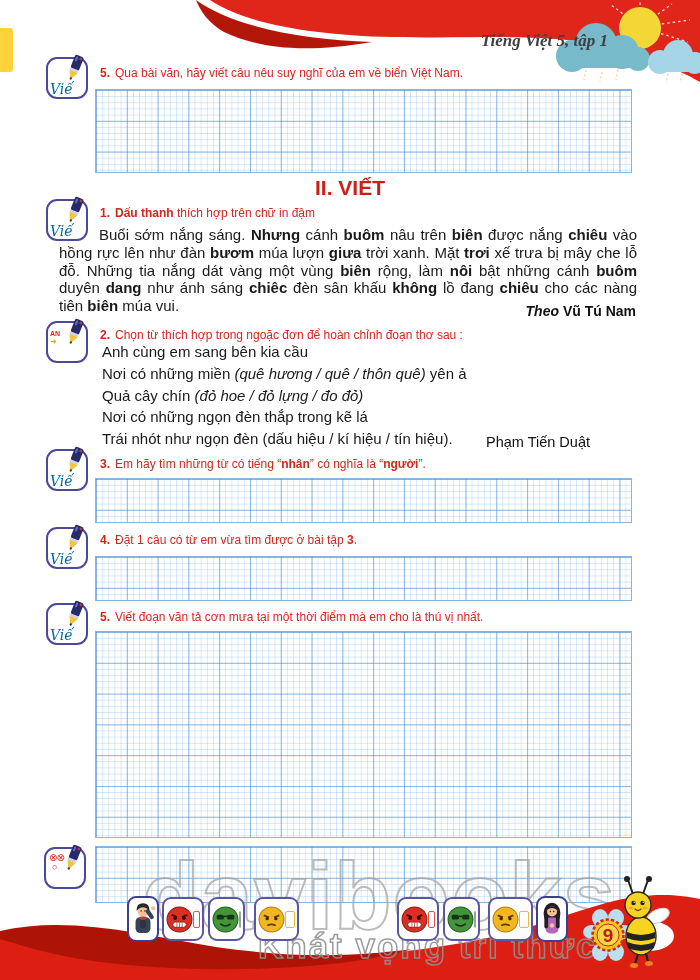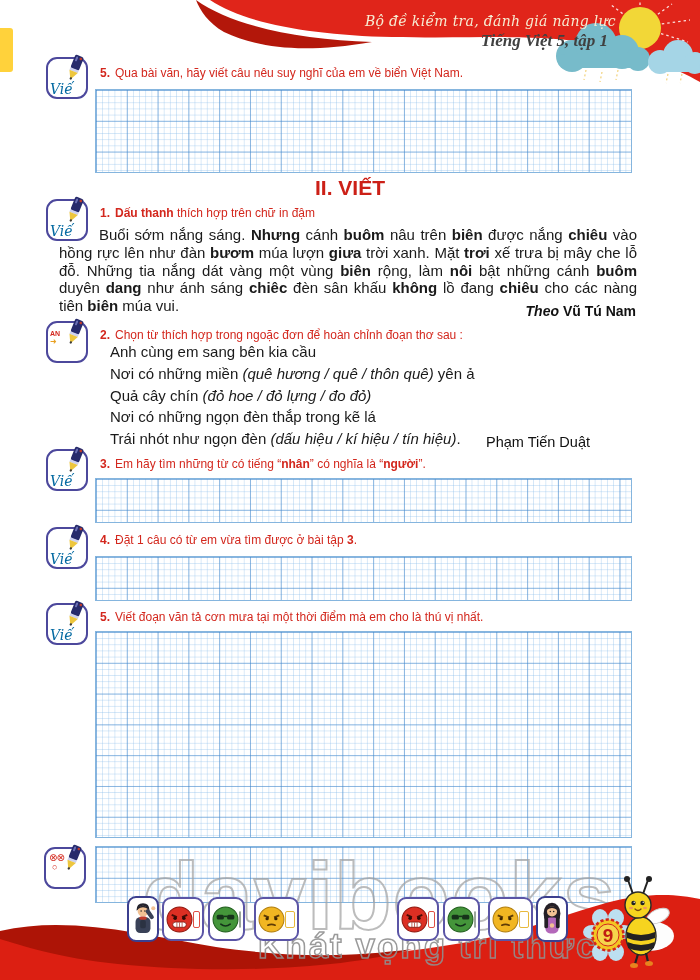--- a/index.html
+++ b/index.html
@@ -52,21 +52,21 @@
   
   .q-head{position:absolute;font-size:12px;color:#d3271d;z-index:2;white-space:nowrap;}
   .q-head .qnum{font-weight:bold;margin-right:5px;}
   #section-title{position:absolute;top:176px;left:0;width:100%;text-align:center;
     font-size:21px;font-weight:bold;color:#cc2017;z-index:2;}
   #q1-para{position:absolute;left:59px;top:226px;width:578px;font-size:15px;color:#1a1a1a;
     line-height:17.8px;text-align:justify;text-indent:40px;z-index:2;}
   .author{position:absolute;font-size:14px;color:#111;z-index:2;white-space:nowrap;}
   #q1-author{right:64px;top:303px;}
   #q2-author{right:110px;top:434px;font-weight:normal;font-size:14.5px;}
-  #poem{position:absolute;left:102px;top:341px;font-size:15px;color:#1a1a1a;line-height:21.8px;z-index:2;margin-left:8px;}
+  #poem{position:absolute;left:102px;top:341px;font-size:15px;color:#1a1a1a;line-height:21.8px;z-index:2;}
 
   
   #watermark{
     position:absolute;left:142px;top:843px;z-index:2;
     font-size:94px;font-weight:bold;letter-spacing:1px;
     color:transparent;-webkit-text-stroke:2px #a3a3a3;opacity:.72;pointer-events:none;
   }
   #footer-svg{position:absolute;left:0;bottom:0;z-index:3;pointer-events:none;}
   #slogan{
     position:absolute;left:258px;top:926px;z-index:4;
@@ -181,21 +181,20 @@
       <rect x="650" y="60" width="50" height="12" rx="6"></rect>
     </g>
     <g stroke="#f2d27a" stroke-width="1.2" stroke-dasharray="2 2.5">
       <line x1="586" y1="70" x2="584" y2="80"></line>
         <line x1="602" y1="72" x2="600" y2="82"></line>
       <line x1="618" y1="70" x2="616" y2="80"></line>
         <line x1="668" y1="74" x2="666" y2="83"></line>
       <line x1="682" y1="74" x2="680" y2="83"></line>
     </g>
   </svg>
-  <div id="banner-line1" class="banner-text">Bộ đề kiểm tra, đánh giá năng lực</div>
   <div id="banner-line2" class="banner-text">Tiếng Việt 5, tập 1</div>
   <div id="yellow-bar" class="abs"></div>
 
   <div class="task-icon" style="left:46px;top:57px">
     <span class="vie">Viế</span>
     <svg class="pen" viewBox="0 0 22 28">
         <use href="#pen-g"></use>
       </svg>
   </div>
   <div class="q-head" style="left:100px;top:66px">
@@ -225,21 +224,21 @@
       </svg>
   </div>
   <div class="q-head" style="left:100px;top:328px">
     <b class="qnum">2.</b><span><span>Chọn từ thích hợp trong ngoặc đơn để hoàn chỉnh đoạn thơ sau :</span></span>
   </div>
   <div id="poem">
     <div><span>Anh cùng em sang bên kia cầu</span></div>
     <div><span>Nơi có những miền </span><span style="font-style: italic;">(quê hương / quê / thôn quê)</span><span> yên ả</span></div>
     <div><span>Quả cây chín </span><span style="font-style: italic;">(đỏ hoe / đỏ lựng / đo đỏ)</span></div>
     <div><span>Nơi có những ngọn đèn thắp trong kẽ lá</span></div>
-    <div><span>Trái nhót như ngọn đèn </span><span style="font-style: italic;">(dấu hiệu / kí hiệu / tín hiệu)</span><span>.</span></div>
+    <div><span>Trái nhót như ngọn đèn </span><span style="">(dấu hiệu / kí hiệu / tín hiệu)</span><span>.</span></div>
   </div>
   <div id="q2-author" class="author">Phạm Tiến Duật</div>
 
   <div class="task-icon" style="left:46px;top:449px">
     <span class="vie">Viế</span>
     <svg class="pen" viewBox="0 0 22 28">
         <use href="#pen-g"></use>
       </svg>
   </div>
   <div class="q-head" style="left:100px;top:457px">

